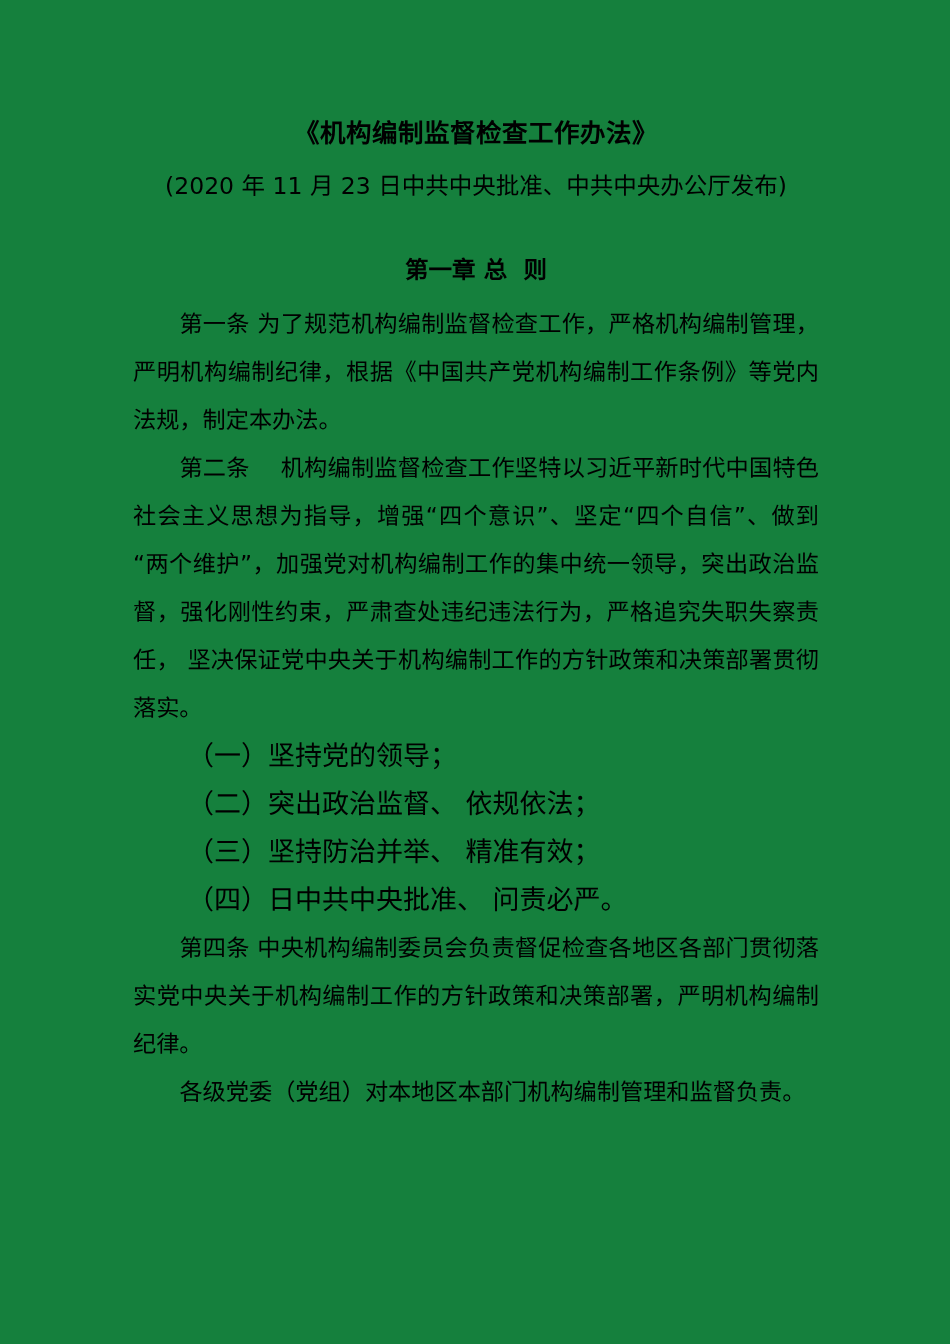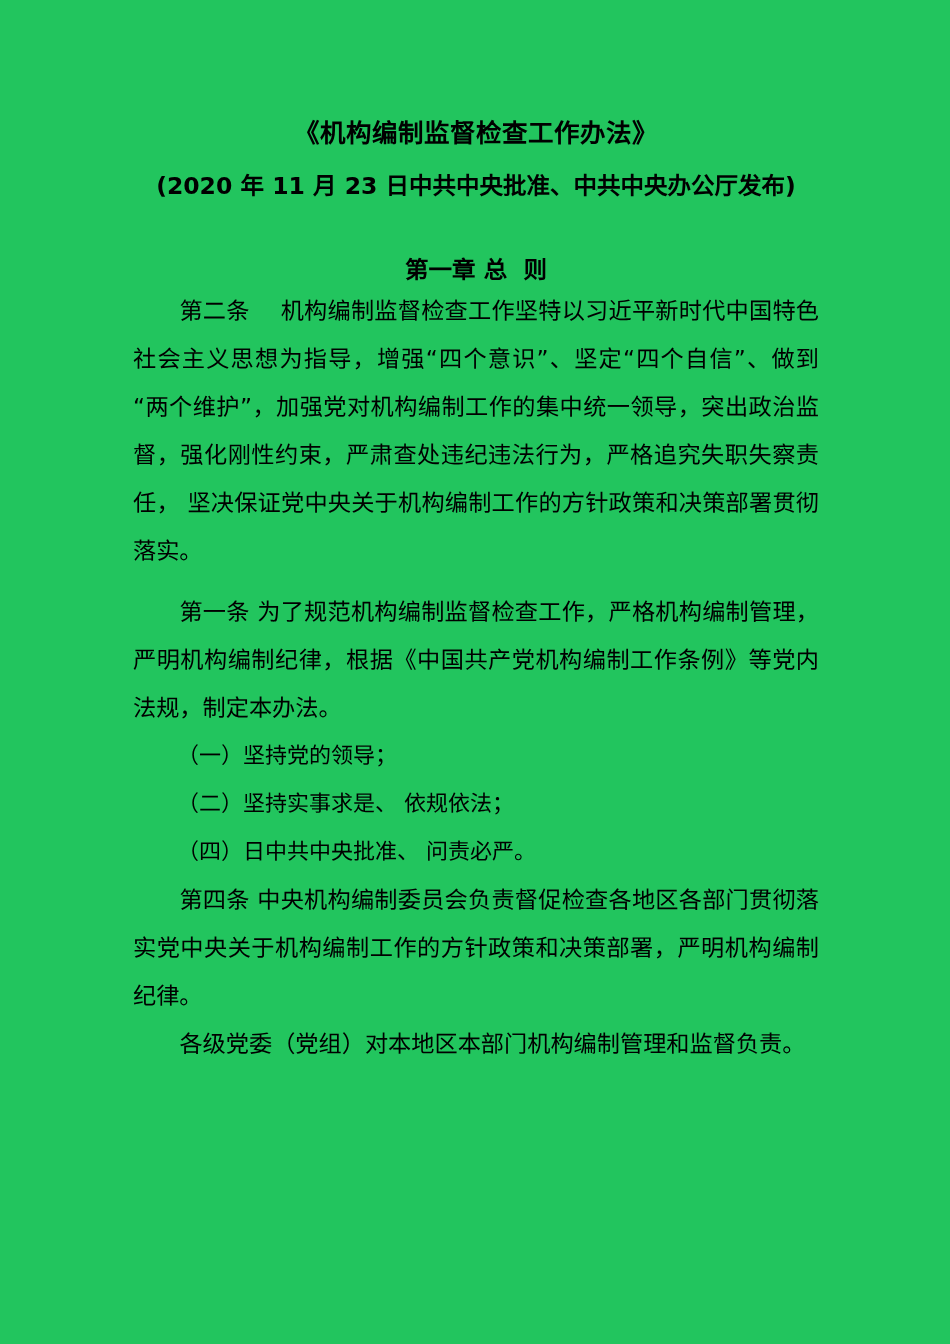--- a/index.html
+++ b/index.html
@@ -10,21 +10,21 @@
   }
   body {
     font-family: "DejaVu Sans", "Liberation Sans", sans-serif;
     color: #000000;
     -webkit-font-smoothing: antialiased;
   }
   .page {
     position: relative;
     width: 950px;
     height: 1344px;
-    background: #22c55e;
+    background: #15803d;
     overflow: hidden;
     box-sizing: border-box;
     padding-left: 17px;
   }
   .content {
     position: absolute;
     left: 133px;
     top: 0;
     width: 686px;
   }
@@ -36,21 +36,21 @@
     font-weight: bold;
     line-height: 1.35;
     letter-spacing: 0.5px;
     margin: 0;
     padding-top: 116px;
     white-space: pre;
   }
   .doc-subtitle {
     text-align: center;
     font-size: 23.5px;
-    font-weight: bold;
+    font-weight: normal;
     line-height: 1.35;
     margin: 0;
     padding-top: 21px;
     white-space: pre;
   }
 
   
   .chapter-heading {
     text-align: center;
     font-size: 23.5px;
@@ -68,48 +68,49 @@
     margin: 0;
     text-align: justify;
     text-justify: inter-ideograph;
     text-indent: 2em;
     word-break: break-all;
   }
   .para.first-body {
     padding-top: 13px;
   }
   .list-item {
-    font-size: 22px;
+    font-size: 27px;
     line-height: 48px;
     margin: 0;
     text-indent: 2em;
     white-space: pre;
   }
 </style>
 </head>
 <body>
 
 <div class="page">
   <div class="content">
 
     <h1 class="doc-title">《机构编制监督检查工作办法》</h1>
 
     <p class="doc-subtitle">(2020 年 11 月 23 日中共中央批准、中共中央办公厅发布)</p>
 
     <h2 class="chapter-heading">第一章 总  则</h2>
 
+    <p class="para first-body">第一条  为了规范机构编制监督检查工作，严格机构编制管理，严明机构编制纪律，根据《中国共产党机构编制工作条例》等党内法规，制定本办法。</p>
+
     <p class="para">第二条　  机构编制监督检查工作坚特以习近平新时代中国特色社会主义思想为指导，增强“四个意识”、坚定“四个自信”、做到 “两个维护”，加强党对机构编制工作的集中统一领导，突出政治监督，强化刚性约束，严肃查处违纪违法行为，严格追究失职失察责任， 坚决保证党中央关于机构编制工作的方针政策和决策部署贯彻落实。</p>
-
-    <p class="para first-body">第一条  为了规范机构编制监督检查工作，严格机构编制管理，严明机构编制纪律，根据《中国共产党机构编制工作条例》等党内法规，制定本办法。</p>
 
 
     <p class="list-item">（一）坚持党的领导；</p>
 
-    <p class="list-item">（二）坚持实事求是、 依规依法；</p>
+    <p class="list-item">（二）突出政治监督、 依规依法；</p>
 
+    <p class="list-item">（三）坚持防治并举、 精准有效；</p>
 
     <p class="list-item">（四）日中共中央批准、 问责必严。</p>
 
     <p class="para">第四条  中央机构编制委员会负责督促检查各地区各部门贯彻落实党中央关于机构编制工作的方针政策和决策部署，严明机构编制纪律。</p>
 
     <p class="para">各级党委（党组）对本地区本部门机构编制管理和监督负责。</p>
 
   </div>
 </div>
 

